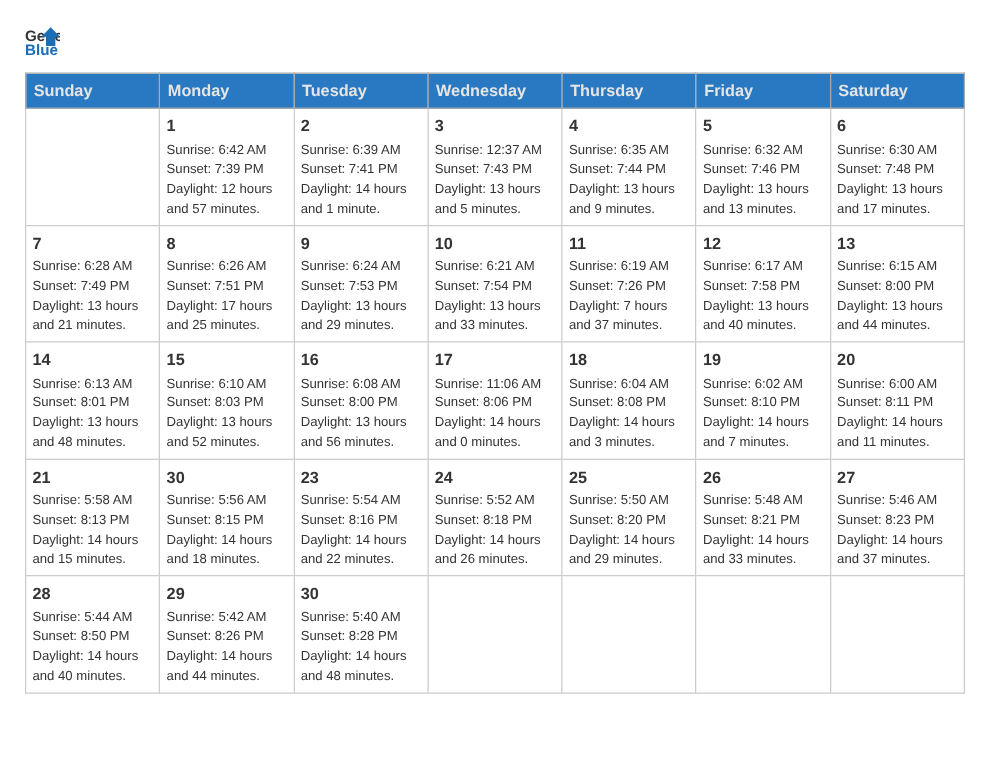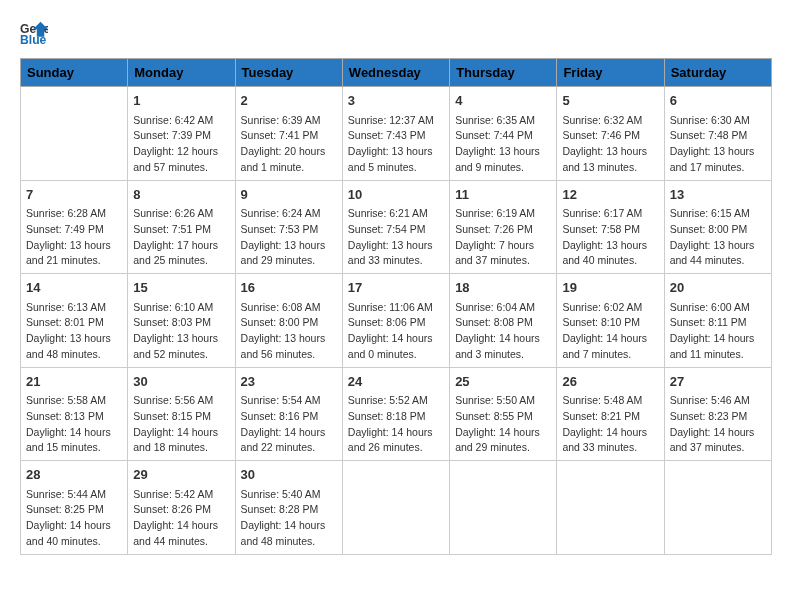--- a/index.html
+++ b/index.html
@@ -37,21 +37,21 @@
       font-size: 16px;
       color: #333;
     }
     table {
       width: 100%;
       border-collapse: collapse;
       font-size: 11px;
     }
     th {
       background-color: #2979c2;
-      color: #000000;
+      color: #e5e5e5;
       text-align: left;
       padding: 6px 6px;
       font-size: 13px;
       font-weight: bold;
       border: 1px solid #aaa;
     }
     td {
       border: 1px solid #ccc;
       vertical-align: top;
       padding: 4px 5px;
@@ -102,21 +102,21 @@
         <th>Wednesday</th>
         <th>Thursday</th>
         <th>Friday</th>
         <th>Saturday</th>
       </tr>
   </thead>
   <tbody id="calendar-body">
   <tr>
         <td class="empty"></td>
         <td><span class="day-number">1</span><span>Sunrise: 6:42 AM</span><br><span>Sunset: 7:39 PM</span><br><span>Daylight: 12 hours and 57 minutes.</span></td>
-        <td><span class="day-number">2</span><span>Sunrise: 6:39 AM</span><br><span>Sunset: 7:41 PM</span><br><span>Daylight: 20 hours and 1 minute.</span></td>
+        <td><span class="day-number">2</span><span>Sunrise: 6:39 AM</span><br><span>Sunset: 7:41 PM</span><br><span>Daylight: 14 hours and 1 minute.</span></td>
         <td><span class="day-number">3</span><span>Sunrise: 12:37 AM</span><br><span>Sunset: 7:43 PM</span><br><span>Daylight: 13 hours and 5 minutes.</span></td>
         <td><span class="day-number">4</span><span>Sunrise: 6:35 AM</span><br><span>Sunset: 7:44 PM</span><br><span>Daylight: 13 hours and 9 minutes.</span></td>
         <td><span class="day-number">5</span><span>Sunrise: 6:32 AM</span><br><span>Sunset: 7:46 PM</span><br><span>Daylight: 13 hours and 13 minutes.</span></td>
         <td><span class="day-number">6</span><span>Sunrise: 6:30 AM</span><br><span>Sunset: 7:48 PM</span><br><span>Daylight: 13 hours and 17 minutes.</span></td>
       </tr>
       <tr>
         <td><span class="day-number">7</span><span>Sunrise: 6:28 AM</span><br><span>Sunset: 7:49 PM</span><br><span>Daylight: 13 hours and 21 minutes.</span></td>
         <td><span class="day-number">8</span><span>Sunrise: 6:26 AM</span><br><span>Sunset: 7:51 PM</span><br><span>Daylight: 17 hours and 25 minutes.</span></td>
         <td><span class="day-number">9</span><span>Sunrise: 6:24 AM</span><br><span>Sunset: 7:53 PM</span><br><span>Daylight: 13 hours and 29 minutes.</span></td>
         <td><span class="day-number">10</span><span>Sunrise: 6:21 AM</span><br><span>Sunset: 7:54 PM</span><br><span>Daylight: 13 hours and 33 minutes.</span></td>
@@ -131,26 +131,26 @@
         <td><span class="day-number">17</span><span>Sunrise: 11:06 AM</span><br><span>Sunset: 8:06 PM</span><br><span>Daylight: 14 hours and 0 minutes.</span></td>
         <td><span class="day-number">18</span><span>Sunrise: 6:04 AM</span><br><span>Sunset: 8:08 PM</span><br><span>Daylight: 14 hours and 3 minutes.</span></td>
         <td><span class="day-number">19</span><span>Sunrise: 6:02 AM</span><br><span>Sunset: 8:10 PM</span><br><span>Daylight: 14 hours and 7 minutes.</span></td>
         <td><span class="day-number">20</span><span>Sunrise: 6:00 AM</span><br><span>Sunset: 8:11 PM</span><br><span>Daylight: 14 hours and 11 minutes.</span></td>
       </tr>
       <tr>
         <td><span class="day-number">21</span><span>Sunrise: 5:58 AM</span><br><span>Sunset: 8:13 PM</span><br><span>Daylight: 14 hours and 15 minutes.</span></td>
         <td><span class="day-number">30</span><span>Sunrise: 5:56 AM</span><br><span>Sunset: 8:15 PM</span><br><span>Daylight: 14 hours and 18 minutes.</span></td>
         <td><span class="day-number">23</span><span>Sunrise: 5:54 AM</span><br><span>Sunset: 8:16 PM</span><br><span>Daylight: 14 hours and 22 minutes.</span></td>
         <td><span class="day-number">24</span><span>Sunrise: 5:52 AM</span><br><span>Sunset: 8:18 PM</span><br><span>Daylight: 14 hours and 26 minutes.</span></td>
-        <td><span class="day-number">25</span><span>Sunrise: 5:50 AM</span><br><span>Sunset: 8:55 PM</span><br><span>Daylight: 14 hours and 29 minutes.</span></td>
+        <td><span class="day-number">25</span><span>Sunrise: 5:50 AM</span><br><span>Sunset: 8:20 PM</span><br><span>Daylight: 14 hours and 29 minutes.</span></td>
         <td><span class="day-number">26</span><span>Sunrise: 5:48 AM</span><br><span>Sunset: 8:21 PM</span><br><span>Daylight: 14 hours and 33 minutes.</span></td>
         <td><span class="day-number">27</span><span>Sunrise: 5:46 AM</span><br><span>Sunset: 8:23 PM</span><br><span>Daylight: 14 hours and 37 minutes.</span></td>
       </tr>
       <tr>
-        <td><span class="day-number">28</span><span>Sunrise: 5:44 AM</span><br><span>Sunset: 8:25 PM</span><br><span>Daylight: 14 hours and 40 minutes.</span></td>
+        <td><span class="day-number">28</span><span>Sunrise: 5:44 AM</span><br><span>Sunset: 8:50 PM</span><br><span>Daylight: 14 hours and 40 minutes.</span></td>
         <td><span class="day-number">29</span><span>Sunrise: 5:42 AM</span><br><span>Sunset: 8:26 PM</span><br><span>Daylight: 14 hours and 44 minutes.</span></td>
         <td><span class="day-number">30</span><span>Sunrise: 5:40 AM</span><br><span>Sunset: 8:28 PM</span><br><span>Daylight: 14 hours and 48 minutes.</span></td>
         <td class="empty"></td>
         <td class="empty"></td>
         <td class="empty"></td>
         <td class="empty"></td>
       </tr>
     </tbody>
 </table>
 

